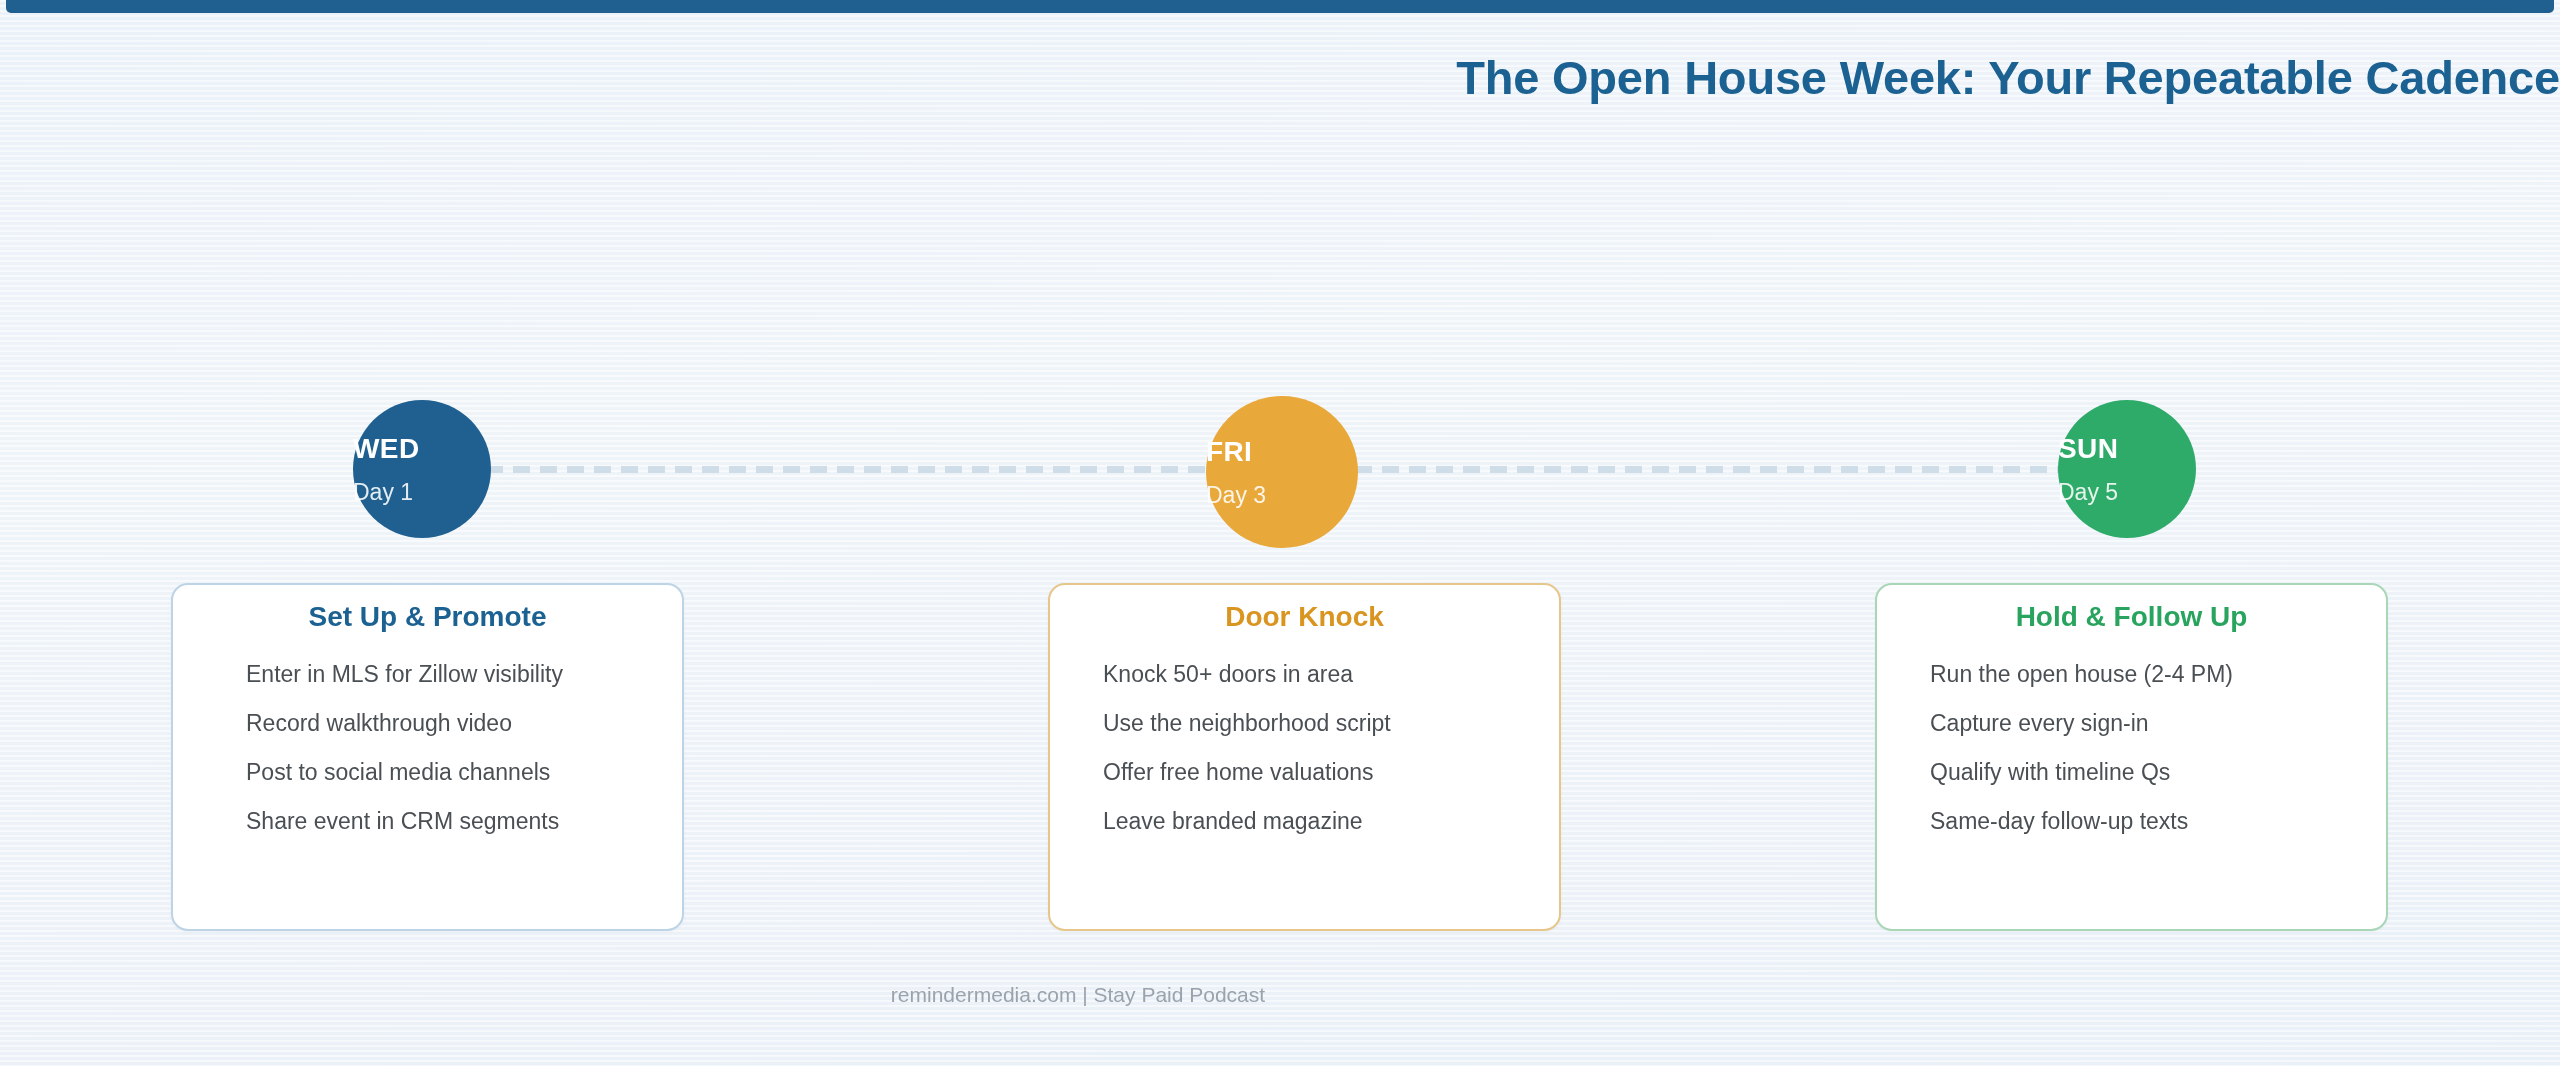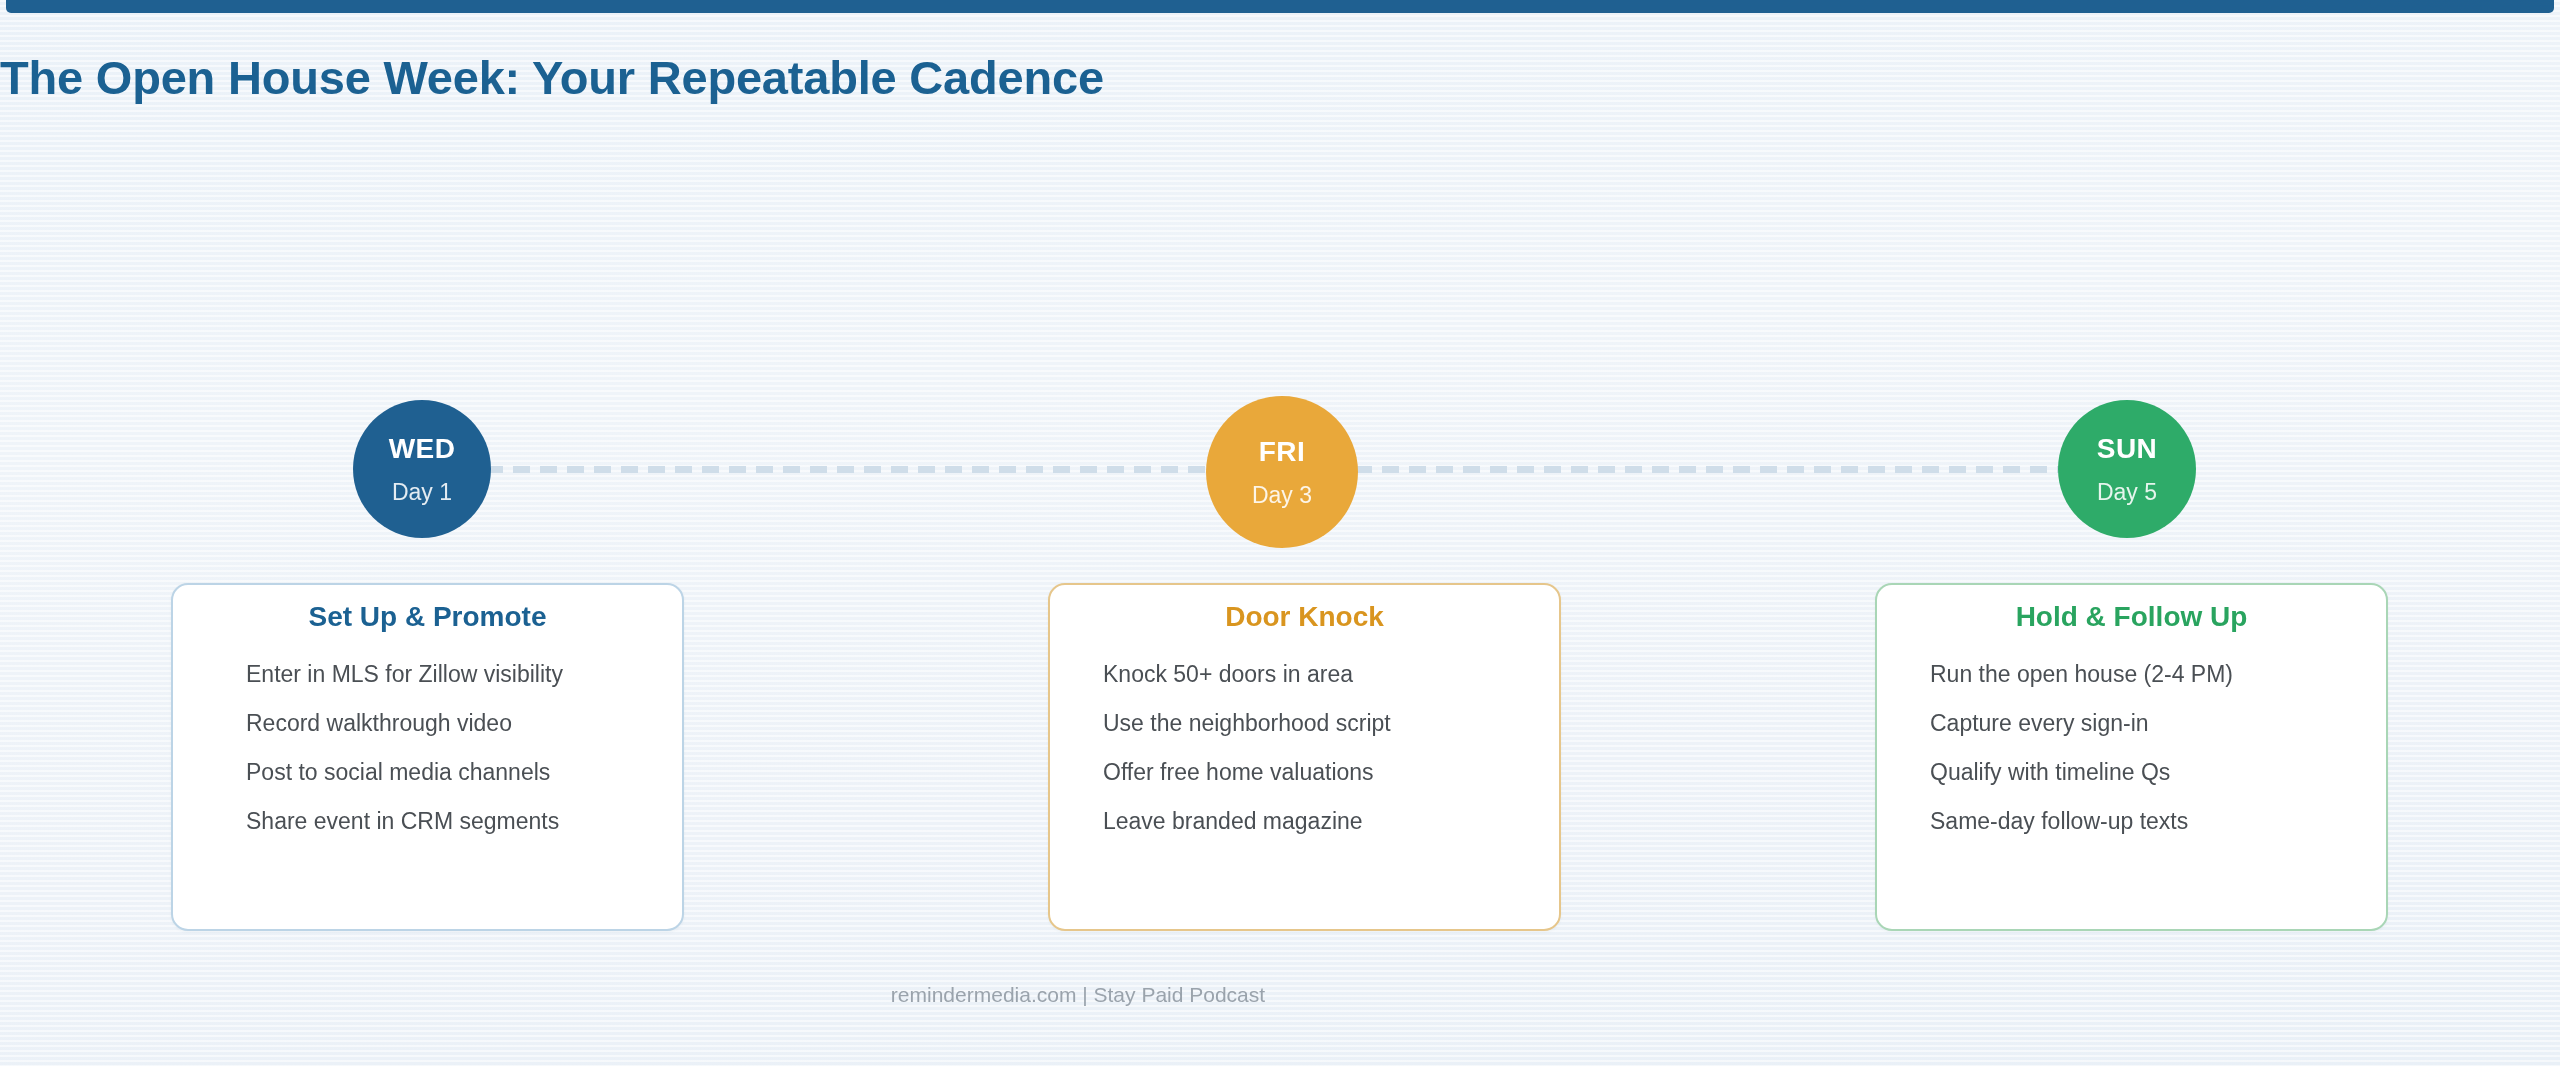--- a/index.html
+++ b/index.html
@@ -38,21 +38,21 @@
     border-bottom-left-radius:5px;
     border-bottom-right-radius:5px;
   }
 
   
   .header {
     position:absolute;
     left:0;
     top:52px;
     width:2560px;
-    text-align:left;
+    text-align:right;
   }
   .title {
     font-size:47px;
     font-weight:bold;
     color:#1b6192;
     letter-spacing:-0.2px;
     line-height:1.1;
   }
   .subtitle {
     margin-top:22px;
@@ -85,21 +85,21 @@
   }
   .dashline.seg1 { left:486px;  width:722px; }
   .dashline.seg2 { left:1355px; width:720px; }
 
   
   .node {
     position:absolute;
     border-radius:50%;
     display:flex;
     flex-direction:column;
-    align-items:center;
+    align-items:flex-start;
     justify-content:center;
     color:#ffffff;
     text-align:center;
   }
   .node .day-abbr {
     font-size:28px;
     font-weight:bold;
     line-height:1.05;
     letter-spacing:0.4px;
   }

